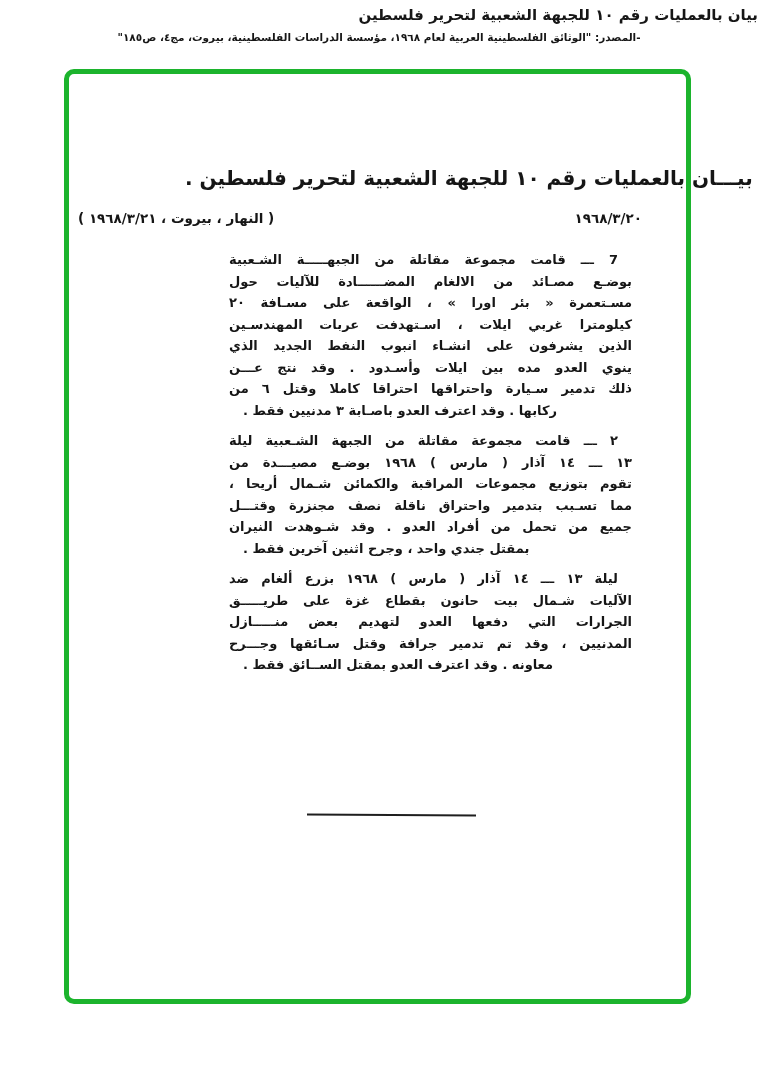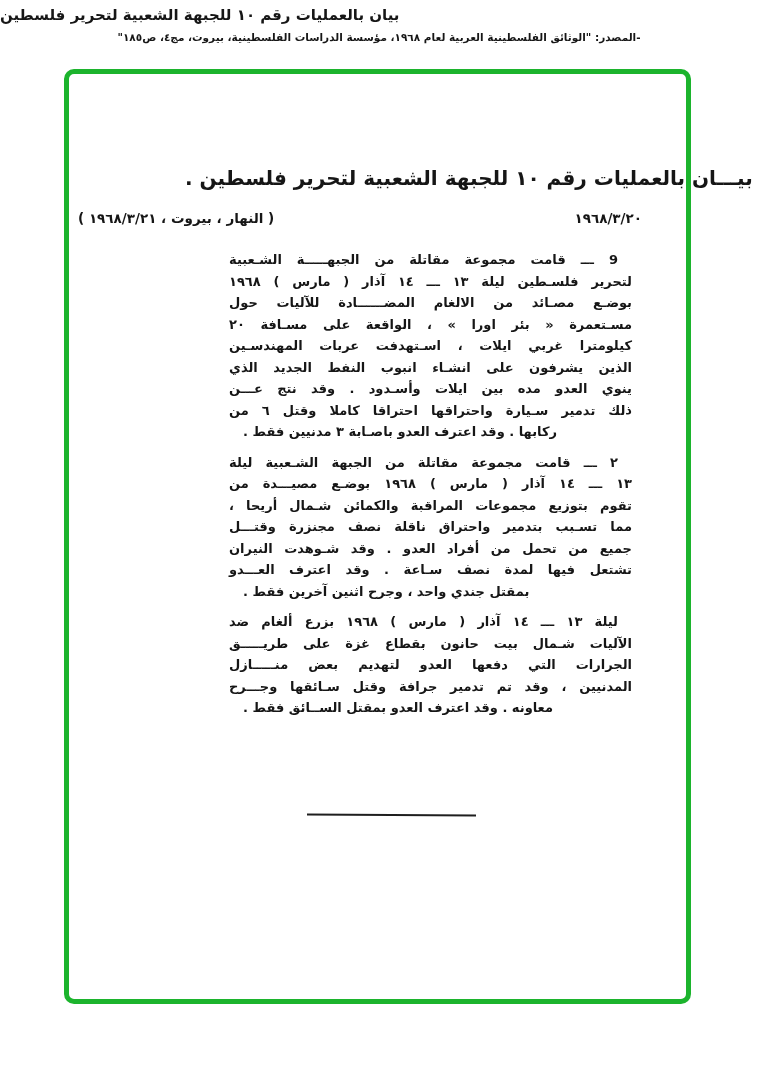--- a/index.html
+++ b/index.html
@@ -2,21 +2,21 @@
 <html lang="ar" style="--green: #1cb42d;"><head>
 <meta charset="utf-8">
 <style>
   html,body { margin:0; padding:0; background:#ffffff; }
   .page {
     position:relative; width:758px; height:1078px; background:#ffffff;
     font-family:"DejaVu Sans", sans-serif; color:#161616; overflow:hidden;
   }
   .rtl { direction:rtl; unicode-bidi:embed; }
   .top-title {
-    position:absolute; top:6px; left:0; right:0; text-align:left;
+    position:absolute; top:6px; left:0; right:0; text-align:right;
     font-size:15px; font-weight:bold; letter-spacing:0.2px;
   }
   .top-source {
     position:absolute; top:31px; left:0; right:0; text-align:center;
     font-size:10.5px; font-weight:bold;
   }
   .frame {
     position:absolute; left:64px; top:69px; width:617px; height:925px;
     border:5px solid var(--green,#1cb42d); border-radius:10px; background:#ffffff;
   }
@@ -60,37 +60,35 @@
 
   <div class="doc-title rtl">بيـــان بالعمليات رقم ١٠ للجبهة الشعبية لتحرير فلسطين .</div>
 
   <div class="date rtl">١٩٦٨/٣/٢٠</div>
 
   <div class="cite rtl">( النهار ، بيروت ، ١٩٦٨/٣/٢١ )</div>
 
   <div class="body rtl">
 
   <div class="para rtl">
-        <div class="line rtl">9 ـــ قامت مجموعة مقاتلة من الجبهـــــة الشـعبية</div>
-        <div class="line rtl">لتحرير فلسـطين ليلة ١٣ ـــ ١٤ آذار ( مارس ) ١٩٦٨</div>
+        <div class="line rtl">7 ـــ قامت مجموعة مقاتلة من الجبهـــــة الشـعبية</div>
         <div class="line rtl">بوضـع مصـائد من الالغام المضــــــادة للآليات حول</div>
         <div class="line rtl">مسـتعمرة « بئر اورا » ، الواقعة على مسـافة ٢٠</div>
         <div class="line rtl">كيلومترا غربي ايلات ، اسـتهدفت عربات المهندسـين</div>
         <div class="line rtl">الذين يشرفون على انشـاء انبوب النفط الجديد الذي</div>
         <div class="line rtl">ينوي العدو مده بين ايلات وأسـدود . وقد نتج عـــن</div>
         <div class="line rtl">ذلك تدمير سـيارة واحتراقها احتراقا كاملا وقتل ٦ من</div>
         <div class="line rtl">ركابها . وقد اعترف العدو باصـابة ٣ مدنيين فقط .</div>
       </div>
       <div class="para rtl">
         <div class="line rtl">٢ ـــ قامت مجموعة مقاتلة من الجبهة الشـعبية ليلة</div>
         <div class="line rtl">١٣ ـــ ١٤ آذار ( مارس ) ١٩٦٨ بوضـع مصيـــدة من</div>
         <div class="line rtl">تقوم بتوزيع مجموعات المراقبة والكمائن شـمال أريحا ،</div>
         <div class="line rtl">مما تسـبب بتدمير واحتراق ناقلة نصف مجنزرة وقتـــل</div>
         <div class="line rtl">جميع من تحمل من أفراد العدو . وقد شـوهدت النيران</div>
-        <div class="line rtl">تشتعل فيها لمدة نصف سـاعة . وقد اعترف العـــدو</div>
         <div class="line rtl">بمقتل جندي واحد ، وجرح اثنين آخرين فقط .</div>
       </div>
       <div class="para rtl">
         <div class="line rtl">ليلة ١٣ ـــ ١٤ آذار ( مارس ) ١٩٦٨ بزرع ألغام ضد</div>
         <div class="line rtl">الآليات شـمال بيت حانون بقطاع غزة على طريـــــق</div>
         <div class="line rtl">الجرارات التي دفعها العدو لتهديم بعض منـــــازل</div>
         <div class="line rtl">المدنيين ، وقد تم تدمير جرافة وقتل سـائقها وجـــرح</div>
         <div class="line rtl">معاونه . وقد اعترف العدو بمقتل الســائق فقط .</div>
       </div>
     </div>

